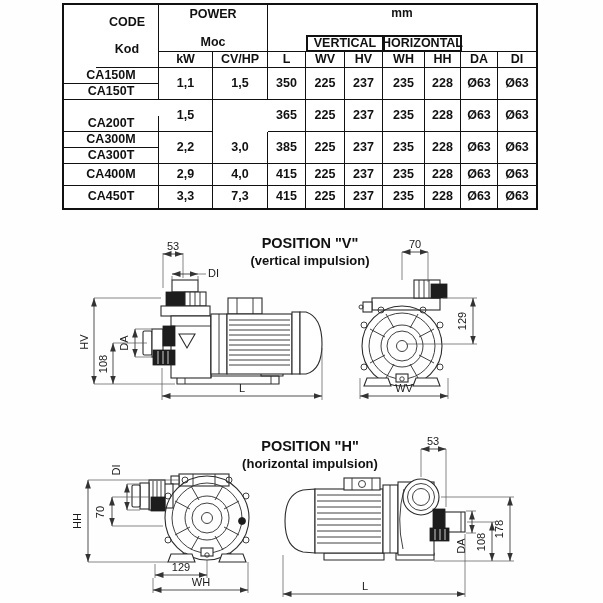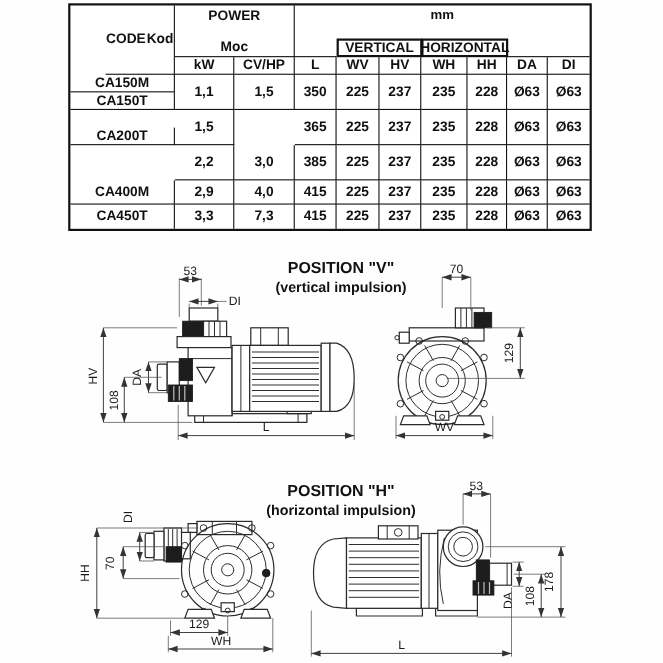--- a/index.html
+++ b/index.html
@@ -15,21 +15,21 @@
       font-size:12.5px;font-weight:700;line-height:1.05;text-align:center;}
   .nbr{border-right:none;}
   .nbb{border-bottom:none;}
   .colcell{flex-direction:column;}
   .grp{border:2.2px solid #111;margin:0 -1px 0 0;font-size:12.5px;}
   .hdr-two{display:flex;flex-direction:column;justify-content:space-between;
       padding:3px 0 2px 0;}
   .dimhead{display:flex;flex-direction:column;justify-content:flex-start;
       padding-top:2px;gap:0px;}
   .dimhead .l2{font-size:12px;}
-  .codehead{display:flex;flex-direction:row;justify-content:space-around;padding:4px 0;margin-left:32px;}
+  .codehead{display:flex;flex-direction:column;justify-content:space-around;padding:4px 0;margin-left:32px;}
   
   .drw{position:absolute;left:65px;}
   #svg-v{top:226px;}
   #svg-h{top:433px;}
   .ol{fill:none;stroke:#2b2b2b;stroke-width:1.1;stroke-linejoin:round;stroke-linecap:round;}
   .olt{fill:none;stroke:#2b2b2b;stroke-width:0.9;}
   .dk{fill:#1d1d1d;stroke:#1d1d1d;stroke-width:0.8;}
   .rg{stroke:#bdbdbd;stroke-width:1.1;fill:none;}
   .wf{fill:#fff;stroke:#2b2b2b;stroke-width:1.1;}
   .dim{stroke:#333;stroke-width:0.85;fill:none;}
@@ -85,20 +85,22 @@
     <div class="tc" style="grid-area:7/1/8/2">CA200T</div>
     <div class="tc" style="grid-area:6/2/8/3">1,5</div>
     <div class="tc" style="grid-area:6/4/8/5">365</div>
     <div class="tc" style="grid-area:6/5/8/6">225</div>
     <div class="tc" style="grid-area:6/6/8/7">237</div>
     <div class="tc" style="grid-area:6/7/8/8">235</div>
     <div class="tc" style="grid-area:6/8/8/9">228</div>
     <div class="tc" style="grid-area:6/9/8/10">Ø63</div>
     <div class="tc nbr" style="grid-area:6/10/8/11">Ø63</div>
 
+    <div class="tc" style="grid-area:8/1/9/2">CA300M</div>
+    <div class="tc" style="grid-area:9/1/10/2">CA300T</div>
     <div class="tc" style="grid-area:8/2/10/3">2,2</div>
     <div class="tc" style="grid-area:8/3/10/4">3,0</div>
     <div class="tc" style="grid-area:8/4/10/5">385</div>
     <div class="tc" style="grid-area:8/5/10/6">225</div>
     <div class="tc" style="grid-area:8/6/10/7">237</div>
     <div class="tc" style="grid-area:8/7/10/8">235</div>
     <div class="tc" style="grid-area:8/8/10/9">228</div>
     <div class="tc" style="grid-area:8/9/10/10">Ø63</div>
     <div class="tc nbr" style="grid-area:8/10/10/11">Ø63</div>
 

